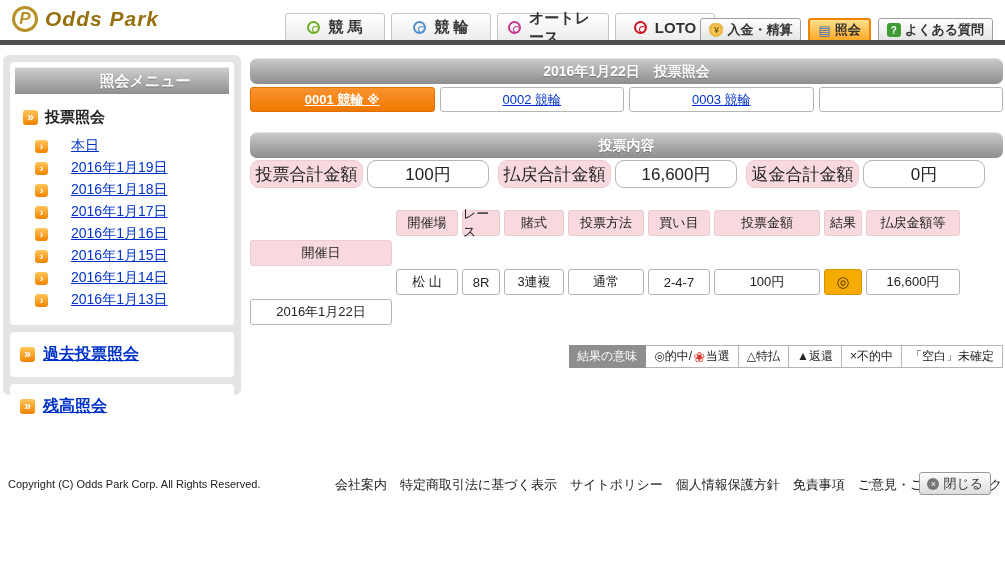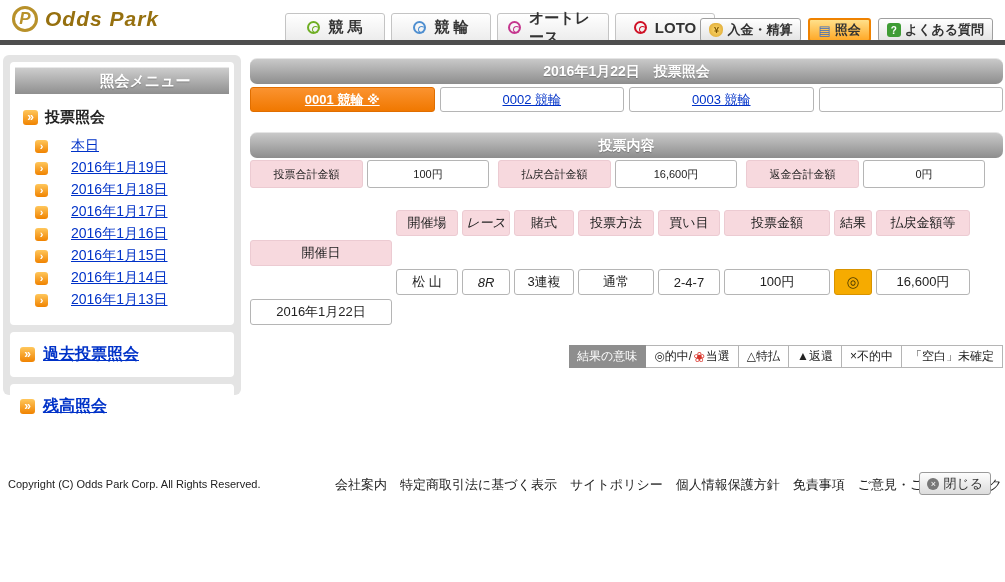--- a/index.html
+++ b/index.html
@@ -70,30 +70,30 @@
   .bar { height:26px; border-radius:7px; background:linear-gradient(#c9c9c9,#8d8d8d);
     color:#fff; font-weight:bold; font-size:14px; display:flex; align-items:center; justify-content:center;
     border-top:1px solid #e5e5e5; text-shadow:0 1px 1px rgba(0,0,0,.25); }
   .race-tabs { display:flex; gap:5px; margin-top:3px; }
   .race-tab { flex:1; height:25px; border:1px solid #b5b5b5; border-radius:3px; background:#fff;
     display:flex; align-items:center; justify-content:center; font-size:13px;
     color:#0032c8; text-decoration:underline; }
   .race-tab.active { background:linear-gradient(#fb9330,#f07800); border-color:#e06e00; color:#fff; font-weight:bold; }
   .section-bar { margin-top:20px; }
   .totals { display:flex; margin-top:2px; align-items:center; }
-  .pill { height:28px; border-radius:3px; display:flex; align-items:center; justify-content:center; font-size:11px; }
+  .pill { height:28px; border-radius:9px; display:flex; align-items:center; justify-content:center; font-size:17px; }
   .t-label { width:113px; background:#f7d9de; border:1px solid #eccbd2; color:#222; margin-right:4px; }
   .t-value { width:122px; background:#fff; border:1px solid #b5b5b5; color:#222; margin-right:9px; }
   .bet-table { margin-top:22px; }
   .tr { display:flex; gap:4px; margin-bottom:3px; }
   .cell { height:26px; border-radius:3px; display:flex; align-items:center; justify-content:center; font-size:13px; }
   .th { background:#f7d9de; border:1px solid #eccbd2; color:#222; }
   .td { background:#fff; border:1px solid #b5b5b5; color:#222; }
   .td.result { background:#f6ab00; border-color:#d89300; color:#4a3a00; font-size:15px; }
-  .c0{width:142px;margin-top:30px;} .c1{width:62px;} .c2{width:48px;font-style:italic;} .c3{width:60px;} .c4{width:76px;}
+  .c0{width:142px;margin-top:30px;} .c1{width:62px;} .c2{width:38px;} .c3{width:60px;} .c4{width:76px;}
   .c5{width:62px;} .c6{width:106px;} .c7{width:38px;} .c8{width:94px;}
   .legend { display:flex; justify-content:flex-end; margin-top:20px; }
   .legend-cell { height:23px; display:flex; align-items:center; padding:0 8px; font-size:12px;
     background:#fff; border:1px solid #b5b5b5; border-left:none; color:#222; white-space:nowrap; }
   .legend-cell.first { background:#8e8e8e; color:#fff; border-color:#8e8e8e; }
   .rose { color:#d9342b; font-size:14px; margin:0 1px; }
 
   
   .footer { position:absolute; top:472px; left:0; width:1005px; height:28px; }
   .copyright { position:absolute; left:8px; top:6px; font-size:11px; color:#222; }

